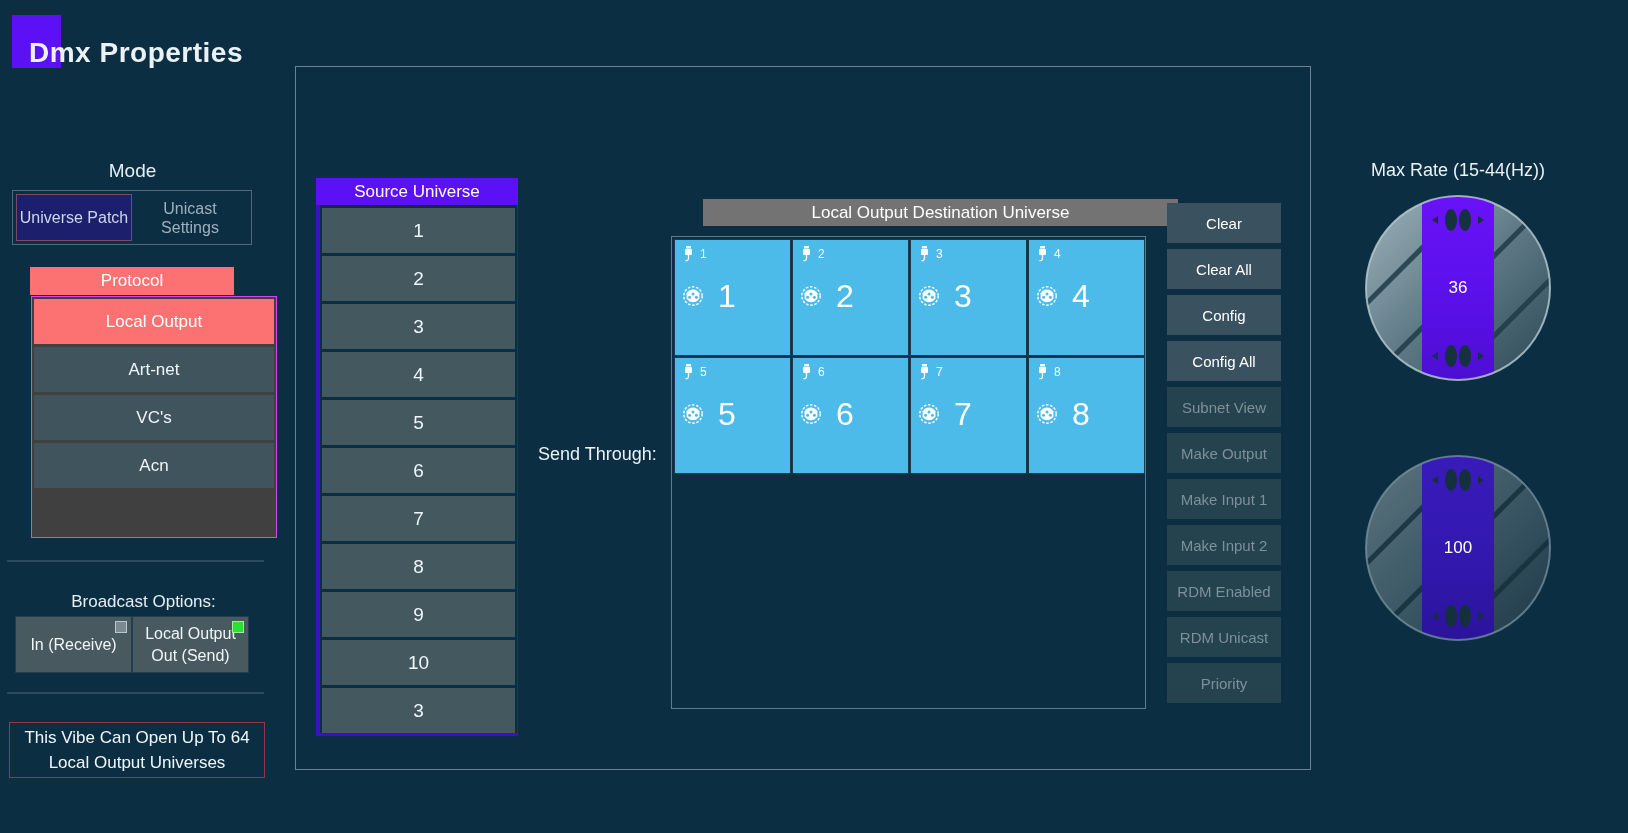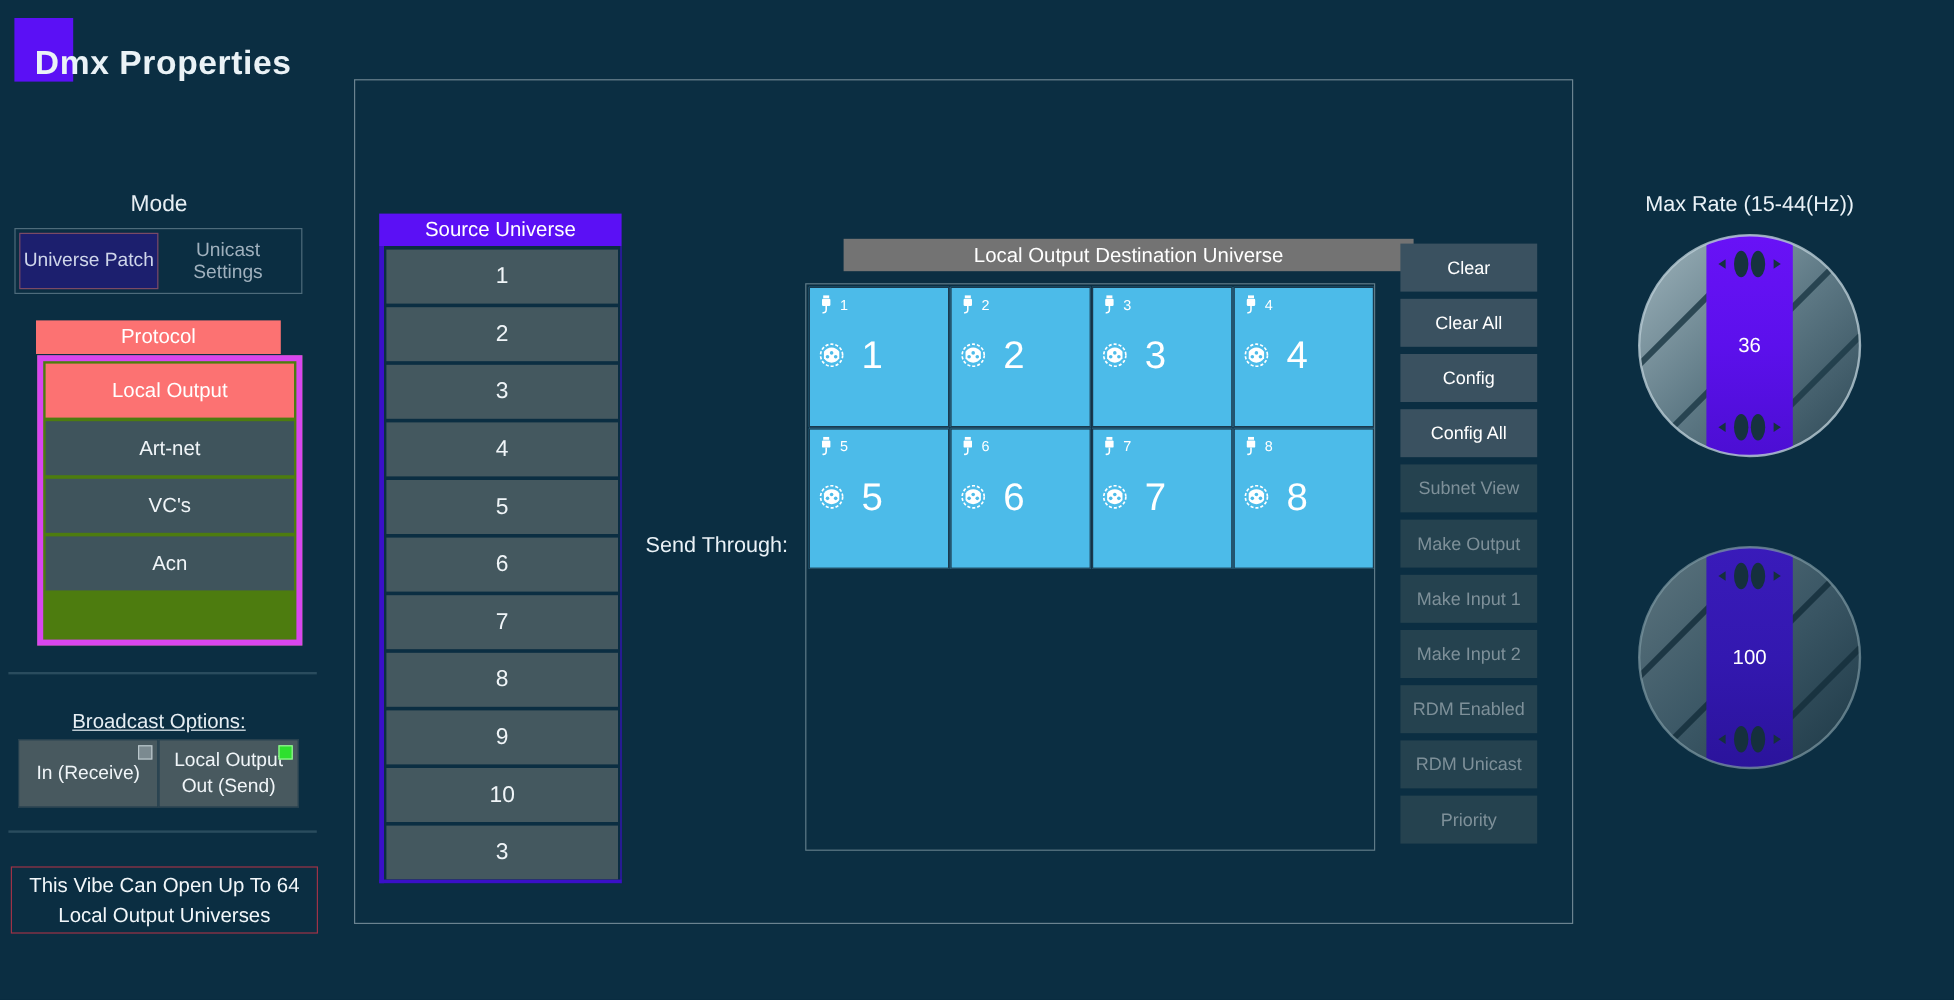--- a/index.html
+++ b/index.html
@@ -43,41 +43,41 @@
   }
   .mode-btn.sel { background: #1c1f6e; border: 1px solid #7a4b63; color: #cfd6ea; }
   .mode-btn.unsel { color: #9fb0bd; }
 
   .protocol-head {
     position: absolute; left: 30px; top: 267px; width: 204px; height: 28px;
     background: #fc7272; color: #ffffff; font-size: 17px;
     display: flex; align-items: center; justify-content: center;
   }
   .protocol-list {
-    position: absolute; left: 31px; top: 296px; width: 221px; height: 242px;
-    border: 5px solid #d946ef; background: #4d7c0f;
+    position: absolute; left: 31px; top: 296px; width: 246px; height: 242px;
+    border: 1px solid #d946ef; background: #404040;
     padding: 2px;
   }
   .proto-item {
     height: 45px; margin-bottom: 3px;
     display: flex; align-items: center; justify-content: center;
     background: #3f545c; color: #f0f5f8; font-size: 17px;
   }
   .proto-item.active { background: #fc7272; color: #ffffff; }
 
   .divider {
     position: absolute; left: 7px; width: 257px; height: 2px;
     background: #2a4c5e;
   }
   #div1 { top: 560px; }
   #div2 { top: 692px; }
 
   .bcast-label {
-    position: absolute; left: 0; top: 592px; width: 265px;
-    text-align: center; font-size: 17px; color: #e6eef3; text-decoration: underline;
+    position: absolute; left: 11px; top: 592px; width: 265px;
+    text-align: center; font-size: 17px; color: #e6eef3;
   }
   .bcast-row { position: absolute; left: 15px; top: 616px; display: flex; }
   .bcast-btn {
     position: relative; width: 117px; height: 57px; background: #48595f;
     display: flex; align-items: center; justify-content: center;
     text-align: center; font-size: 16px; line-height: 22px; color: #f0f5f8;
     border: 1px solid #233f4e;
   }
   .bcast-ind { position: absolute; right: 4px; top: 4px; width: 12px; height: 12px; }
   .ind-off { background: #7b8a90; border: 1px solid #b9c6cb; }

